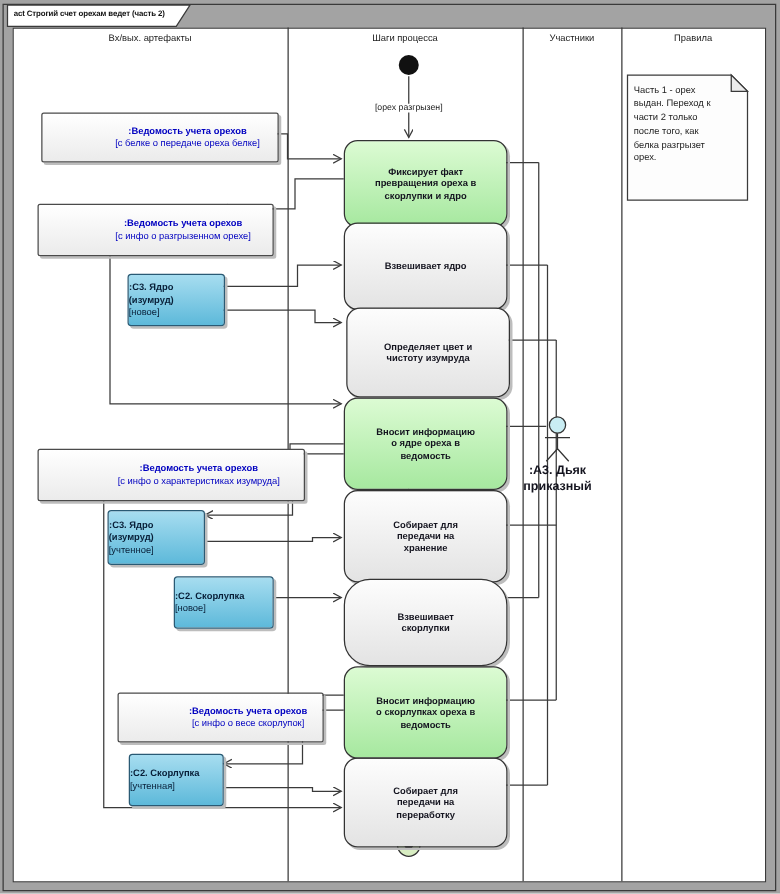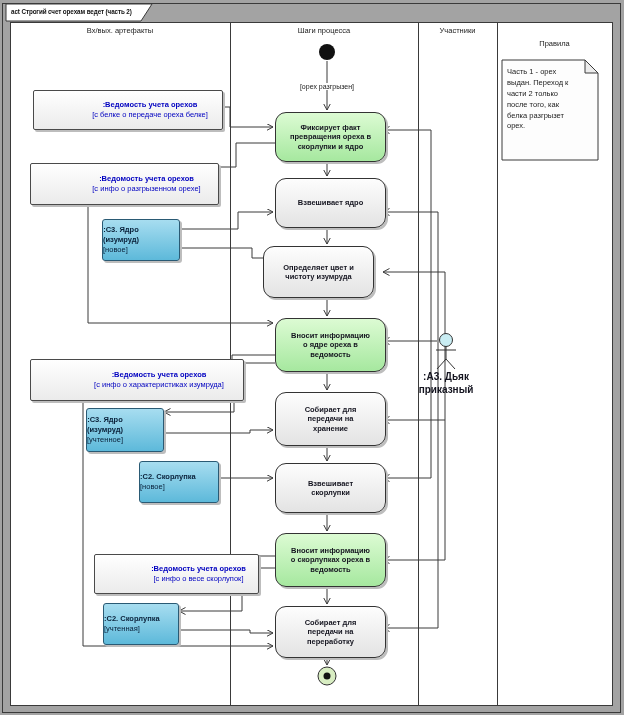--- a/index.html
+++ b/index.html
@@ -7,21 +7,21 @@
           font-family:"Liberation Sans",sans-serif;overflow:hidden;}
   .frame{position:absolute;left:2px;top:3px;width:617px;height:708px;border:1px solid #3a3a3a;z-index:0;}
   .lanes{position:absolute;left:10px;top:22px;width:601px;height:682px;border:1px solid #3a3a3a;background:#fff;z-index:0;}
   .vsep{position:absolute;top:22px;width:1px;height:683px;background:#3a3a3a;z-index:1;}
   .lanehead{position:absolute;top:26px;font-size:7.5px;color:#222;text-align:center;z-index:3;}
   .svglayer{position:absolute;left:0;top:0;z-index:1;pointer-events:none;}
   .tabtext{position:absolute;left:11px;top:8px;width:132px;font-size:6.3px;letter-spacing:-0.1px;
            font-weight:bold;color:#111;z-index:3;white-space:nowrap;}
   .activity{position:absolute;border:1px solid #333;border-radius:11px;display:flex;align-items:center;
             justify-content:center;text-align:center;font-size:7.5px;font-weight:bold;color:#14141f;
-            padding:2px;box-shadow:2px 2px 0 #bdbdbd;white-space:pre-line;line-height:1.25;z-index:2;}
+            padding:12px;box-shadow:2px 2px 0 #bdbdbd;white-space:pre-line;line-height:1.25;z-index:2;}
   .green{background:linear-gradient(#dcfbd3,#a6e89f);}
   .gray{background:linear-gradient(#fdfdfd,#e3e3e3);}
   .doc{position:absolute;border:1px solid #4a4a4a;border-radius:2px;background:linear-gradient(#ffffff,#ebebeb);
        box-shadow:2px 2px 0 #bdbdbd;display:flex;flex-direction:column;align-items:center;justify-content:center;
        text-align:center;z-index:2;line-height:1.3;padding-left:44px;}
   .doc .nm{font-size:7.5px;font-weight:bold;color:#0000c0;}
   .doc .st{font-size:7.5px;color:#0000c0;}
   .obj{position:absolute;border:1px solid #2a5a74;border-radius:3px;background:linear-gradient(#a7ddf0,#5db9da);
        box-shadow:2px 2px 0 #bdbdbd;display:flex;flex-direction:column;align-items:flex-start;justify-content:center;
        text-align:center;z-index:2;line-height:1.3;color:#081f38;}
@@ -42,21 +42,21 @@
 
   <div class="frame"></div>
   <div class="lanes"></div>
   <div class="vsep" style="left:230px;"></div>
   <div class="vsep" style="left:418px;"></div>
   <div class="vsep" style="left:497px;"></div>
 
   <div class="lanehead" style="left:10px;width:220px;">Вх/вых. артефакты</div>
   <div class="lanehead" style="left:230px;width:188px;">Шаги процесса</div>
   <div class="lanehead" style="left:418px;width:79px;">Участники</div>
-  <div class="lanehead" style="left:497px;width:115px;margin-top:13px;">Правила</div>
+  <div class="lanehead" style="left:497px;width:115px;">Правила</div>
 
   <svg class="svglayer" width="624" height="715" viewBox="0 0 624 715">
     <defs>
       <marker id="arr" markerWidth="9" markerHeight="9" refX="6.5" refY="3.5" orient="auto" markerUnits="userSpaceOnUse">
         <path d="M0,0 L6.5,3.5 L0,7" fill="none" stroke="#3a3a3a" stroke-width="1"></path>
       </marker>
     </defs>
 
     <path d="M6,4 H152 L141,21 H6 Z" fill="#ffffff" stroke="#3a3a3a"></path>
 
@@ -120,29 +120,29 @@
     </g>
   </svg>
 
   <div class="tabtext">act Строгий счет орехам ведет (часть 2)</div>
   <div class="guard">[орех разгрызен]</div>
 
   <div class="activity green" style="left:275px;top:112px;width:105px;height:44px;">Фиксирует факт
 превращения ореха в
 скорлупки и ядро</div>
   <div class="activity gray" style="left:275px;top:178px;width:105px;height:44px;">Взвешивает ядро</div>
-  <div class="activity gray" style="left:263px;top:246px;width:105px;height:46px;">Определяет цвет и
+  <div class="activity gray" style="left:277px;top:246px;width:105px;height:46px;">Определяет цвет и
 чистоту изумруда</div>
   <div class="activity green" style="left:275px;top:318px;width:105px;height:48px;">Вносит информацию
 о ядре ореха в
 ведомость</div>
   <div class="activity gray" style="left:275px;top:392px;width:105px;height:48px;">Собирает для
 передачи на
 хранение</div>
-  <div class="activity gray" style="left:275px;top:463px;width:105px;height:44px;">Взвешивает
+  <div class="activity gray" style="left:275px;top:463px;width:105px;height:44px;border-radius:21px;">Взвешивает
 скорлупки</div>
   <div class="activity green" style="left:275px;top:533px;width:105px;height:48px;">Вносит информацию
 о скорлупках ореха в
 ведомость</div>
   <div class="activity gray" style="left:275px;top:606px;width:105px;height:46px;">Собирает для
 передачи на
 переработку</div>
 
   <div class="doc" style="left:33px;top:90px;width:144px;height:38px;">
     <span class="nm">:Ведомость учета орехов</span>

